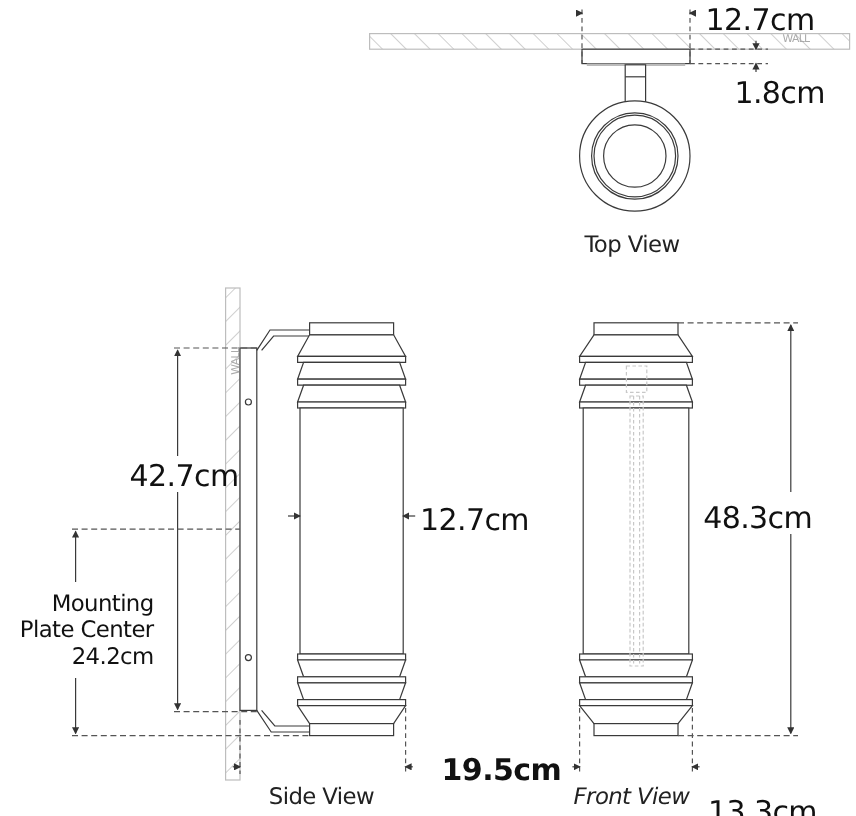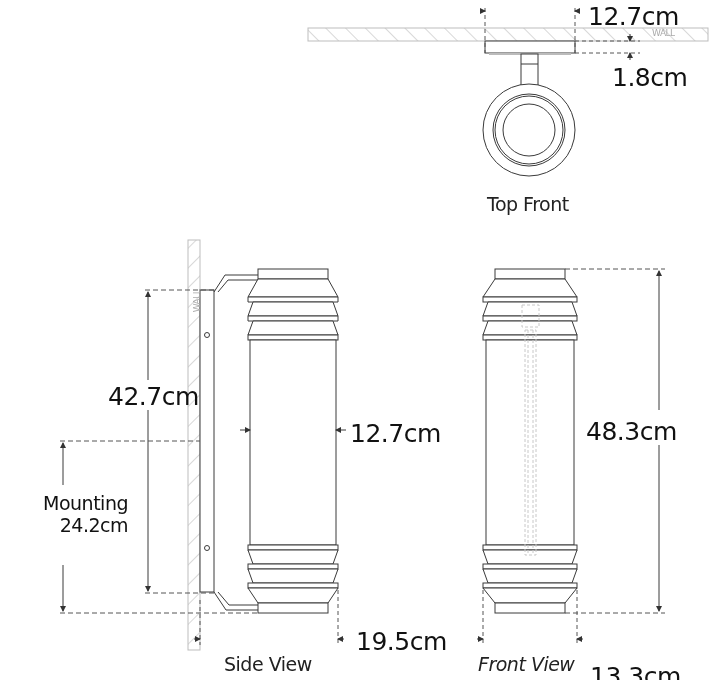--- a/index.html
+++ b/index.html
@@ -129,26 +129,27 @@
     <line x1="477" y1="639" x2="483" y2="639" marker-end="url(#arr)"></line>
     <line x1="583" y1="639" x2="577" y2="639" marker-end="url(#arr)"></line>
   </g>
 </svg>
 
 <div class="lbl" style="left:652px;top:28px;font-size:9px;color:#aaa;">WALL</div>
 <div class="lbl" style="left:186px;top:296px;font-size:9px;color:#aaa;transform:rotate(-90deg);">WALL</div>
 
 <div class="lbl dim" style="left:588px;top:2px;">12.7cm</div>
 <div class="lbl dim" style="left:612px;top:63px;">1.8cm</div>
-<div class="lbl view" style="left:487px;top:193px;">Top Front</div>
+<div class="lbl view" style="left:487px;top:193px;">Top View</div>
 
 <div class="lbl dim" style="left:108px;top:382px;">42.7cm</div>
 <div class="lbl dim" style="left:350px;top:419px;">12.7cm</div>
 <div class="lbl mount" style="left:0px;top:492px;width:128px;">
   <div>Mounting</div>
+  <div>Plate Center</div>
   <div>24.2cm</div>
 </div>
-<div class="lbl dim" style="left:356px;top:627px;">19.5cm</div>
+<div class="lbl dim" style="left:368px;top:627px;font-weight:bold;">19.5cm</div>
 <div class="lbl view" style="left:224px;top:653px;">Side View</div>
 
 <div class="lbl dim" style="left:586px;top:417px;">48.3cm</div>
 <div class="lbl dim" style="left:590px;top:662px;">13.3cm</div>
 <div class="lbl view" style="left:478px;top:653px;font-style:italic;">Front View</div>
 
 </body></html>

